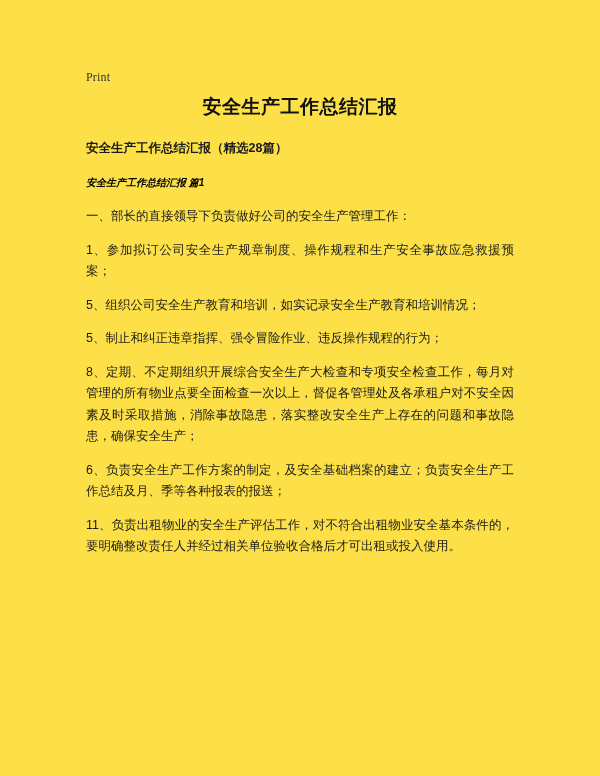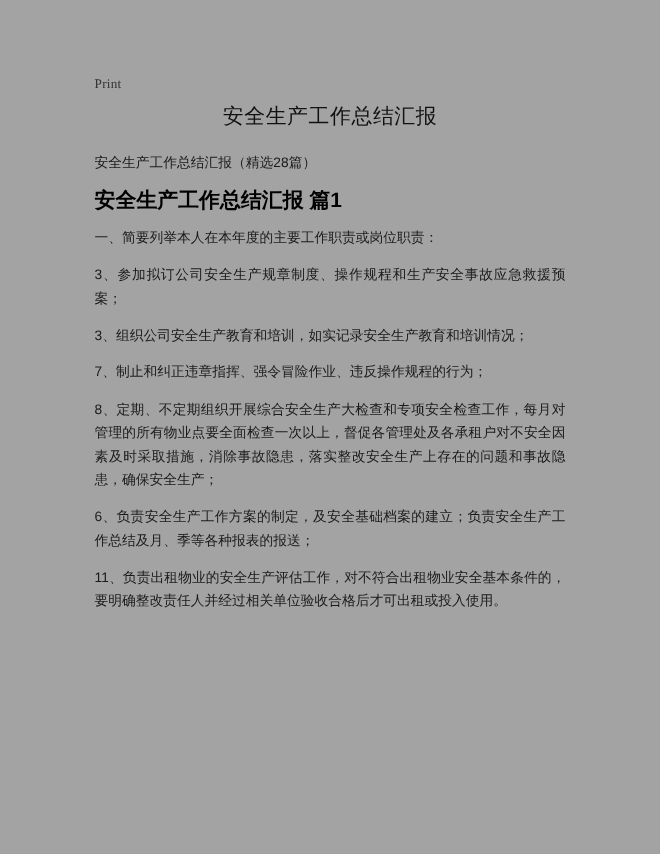--- a/index.html
+++ b/index.html
@@ -14,21 +14,21 @@
     overflow: hidden;
     font-family: "Liberation Sans", "DejaVu Sans", sans-serif;
     color: #1a1a1a;
     -webkit-font-smoothing: antialiased;
   }
 
   .page {
     position: relative;
     width: 600px;
     height: 776px;
-    background: #a3a3a3;
+    background: #fde047;
     box-sizing: border-box;
   }
 
   
   .print-bar {
     position: absolute;
     top: 68px;
     left: 86px;
     height: 16px;
     line-height: 16px;
@@ -47,41 +47,42 @@
     position: absolute;
     top: 94px;
     left: 86px;
     width: 428px;
   }
 
   .doc-title {
     font-family: "Liberation Sans", "DejaVu Sans", sans-serif;
     font-size: 19px;
     line-height: 26px;
-    font-weight: 400;
+    font-weight: 700;
     text-align: center;
     color: #111111;
     margin: 0 0 18px 0;
     letter-spacing: 0.5px;
   }
 
   .subtitle {
     font-size: 12.5px;
     line-height: 21px;
     color: #1a1a1a;
     margin: 18px 0 13px 0;
-    font-weight: 400;
+    font-weight: 700;
   }
 
   .section-heading {
-    font-size: 19px;
+    font-size: 10px;
     line-height: 21px;
     color: #000000;
     font-weight: 700;
     margin: 0 0 13px 0;
+    font-style: italic;
   }
 
   .para {
     font-size: 12.5px;
     line-height: 21.5px;
     color: #1a1a1a;
     margin: 0 0 12px 0;
     text-align: justify;
     text-justify: inter-ideograph;
     word-break: break-all;
@@ -99,23 +100,23 @@
 
   <div class="doc">
 
     <h1 class="doc-title">安全生产工作总结汇报</h1>
 
     <p class="subtitle">安全生产工作总结汇报（精选28篇）</p>
 
     <h2 class="section-heading">安全生产工作总结汇报 篇1</h2>
 
     <div id="paragraph-container">
-        <p class="para">一、简要列举本人在本年度的主要工作职责或岗位职责：</p>
-        <p class="para">3、参加拟订公司安全生产规章制度、操作规程和生产安全事故应急救援预案；</p>
-        <p class="para">3、组织公司安全生产教育和培训，如实记录安全生产教育和培训情况；</p>
-        <p class="para">7、制止和纠正违章指挥、强令冒险作业、违反操作规程的行为；</p>
+        <p class="para">一、部长的直接领导下负责做好公司的安全生产管理工作：</p>
+        <p class="para">1、参加拟订公司安全生产规章制度、操作规程和生产安全事故应急救援预案；</p>
+        <p class="para">5、组织公司安全生产教育和培训，如实记录安全生产教育和培训情况；</p>
+        <p class="para">5、制止和纠正违章指挥、强令冒险作业、违反操作规程的行为；</p>
         <p class="para">8、定期、不定期组织开展综合安全生产大检查和专项安全检查工作，每月对管理的所有物业点要全面检查一次以上，督促各管理处及各承租户对不安全因素及时采取措施，消除事故隐患，落实整改安全生产上存在的问题和事故隐患，确保安全生产；</p>
         <p class="para">6、负责安全生产工作方案的制定，及安全基础档案的建立；负责安全生产工作总结及月、季等各种报表的报送；</p>
         <p class="para">11、负责出租物业的安全生产评估工作，对不符合出租物业安全基本条件的，要明确整改责任人并经过相关单位验收合格后才可出租或投入使用。</p>
       </div>
 
   </div>
 </div>
 
 </body></html>

